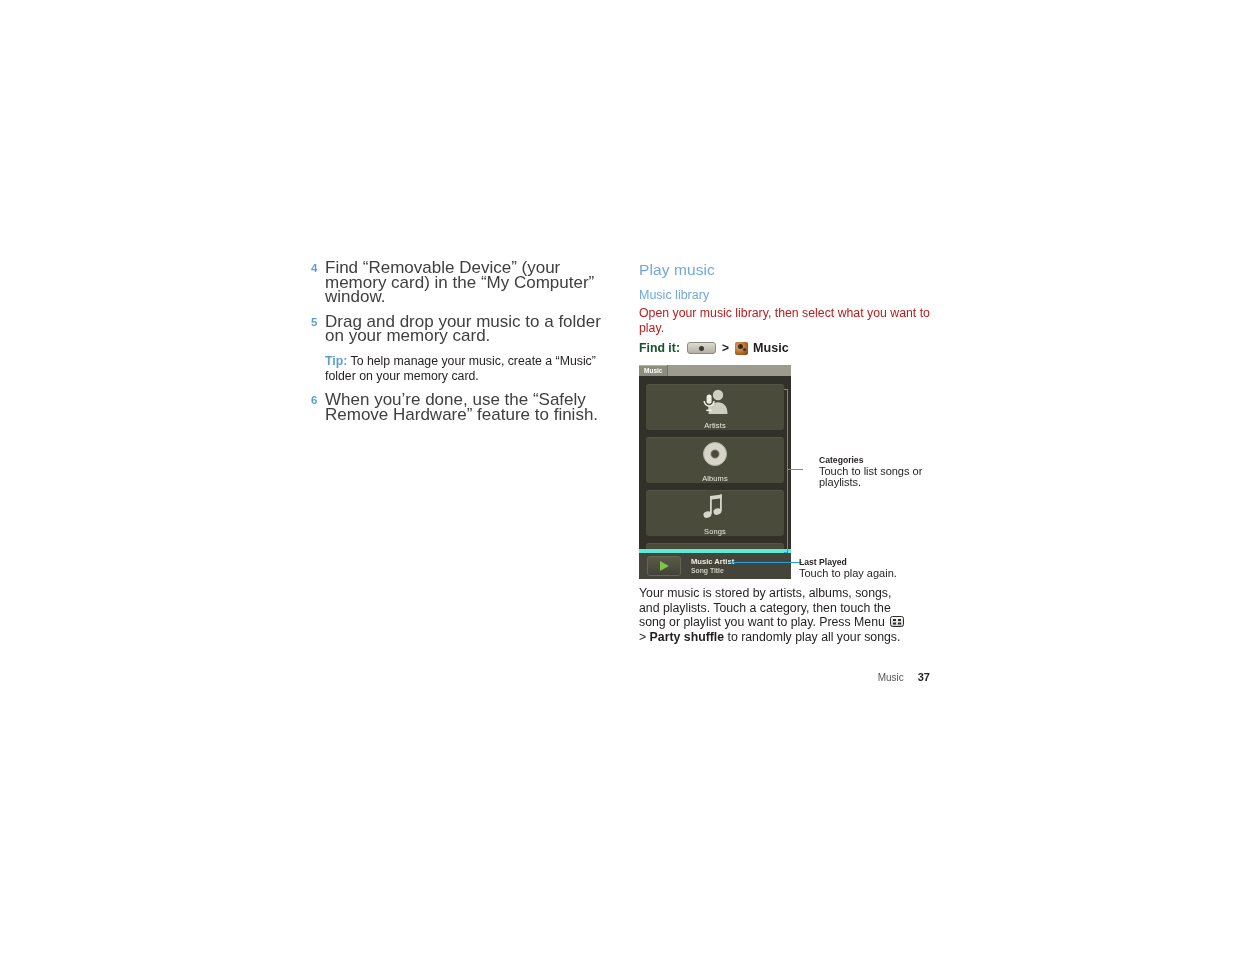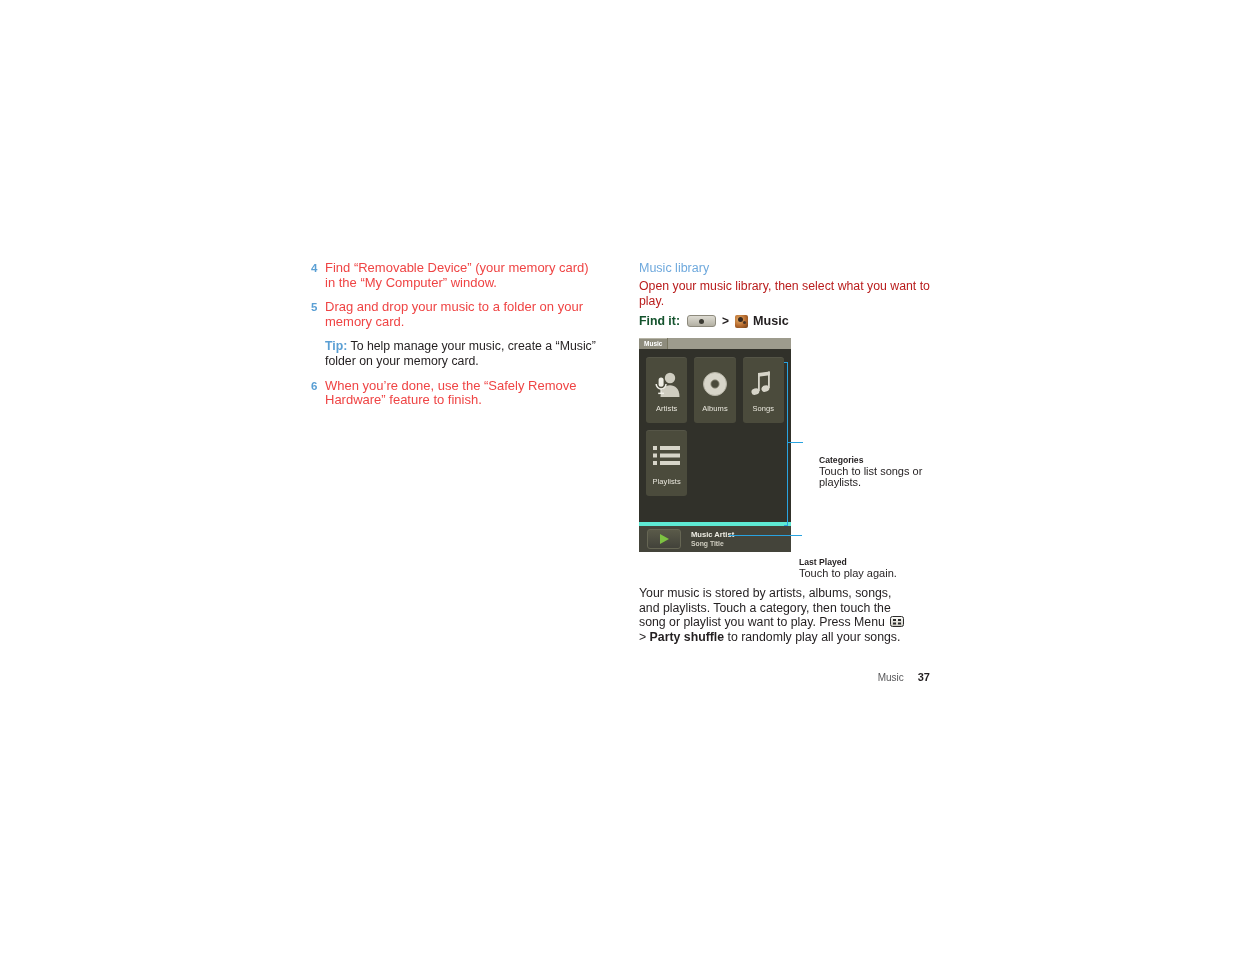--- a/index.html
+++ b/index.html
@@ -35,23 +35,23 @@
   .step-num {
     color: #5a9fd4;
     font-size: 11.5px;
     font-weight: bold;
     width: 14px;
     flex: 0 0 14px;
     line-height: 15px;
     padding-top: 0px;
   }
   .step-text {
-    font-size: 13px;
+    font-size: 17px;
     line-height: 14.6px;
-    color: #ef4444;
+    color: #404040;
     flex: 1;
   }
   .tip-block {
     margin-left: 14px;
     margin-bottom: 10px;
     font-size: 12.3px;
     line-height: 14.6px;
     max-width: 272px;
   }
   .tip-label {
@@ -182,21 +182,21 @@
     font-weight: bold;
     padding: 0 5px;
     height: 11px;
     line-height: 11px;
     border-right: 1px solid #76745f;
     box-shadow: inset 0 1px 0 #b6b4a6;
   }
   .grid {
     padding: 8px 7px 5px 7px;
     display: grid;
-    grid-template-columns: 1fr 1fr 1fr;
+    grid-template-columns: 1fr;
     grid-template-rows: 1fr 1fr;
     gap: 7px;
     height: 152px;
     box-sizing: border-box;
   }
   .tile {
     background: #4b4b3c;
     border-radius: 3px;
     display: flex;
     flex-direction: column;
@@ -387,20 +387,21 @@
 
     <div class="step">
       <div class="step-num">6</div>
       <div class="step-text">When you’re done, use the “Safely Remove Hardware” feature to finish.</div>
     </div>
 
   </div>
 
   <div class="col-right">
 
+    <h1 class="h1">Play music</h1>
     <h2 class="h2">Music library</h2>
     <p class="body-text">Open your music library, then select what you want to play.</p>
 
     <div class="findit-row">
       <span class="findit-label">Find it:</span>
       <span class="launcher-icon"></span>
       <span class="chev">&gt;</span>
       <span class="music-app-icon"></span>
       <span class="findit-target">Music</span>
     </div>

